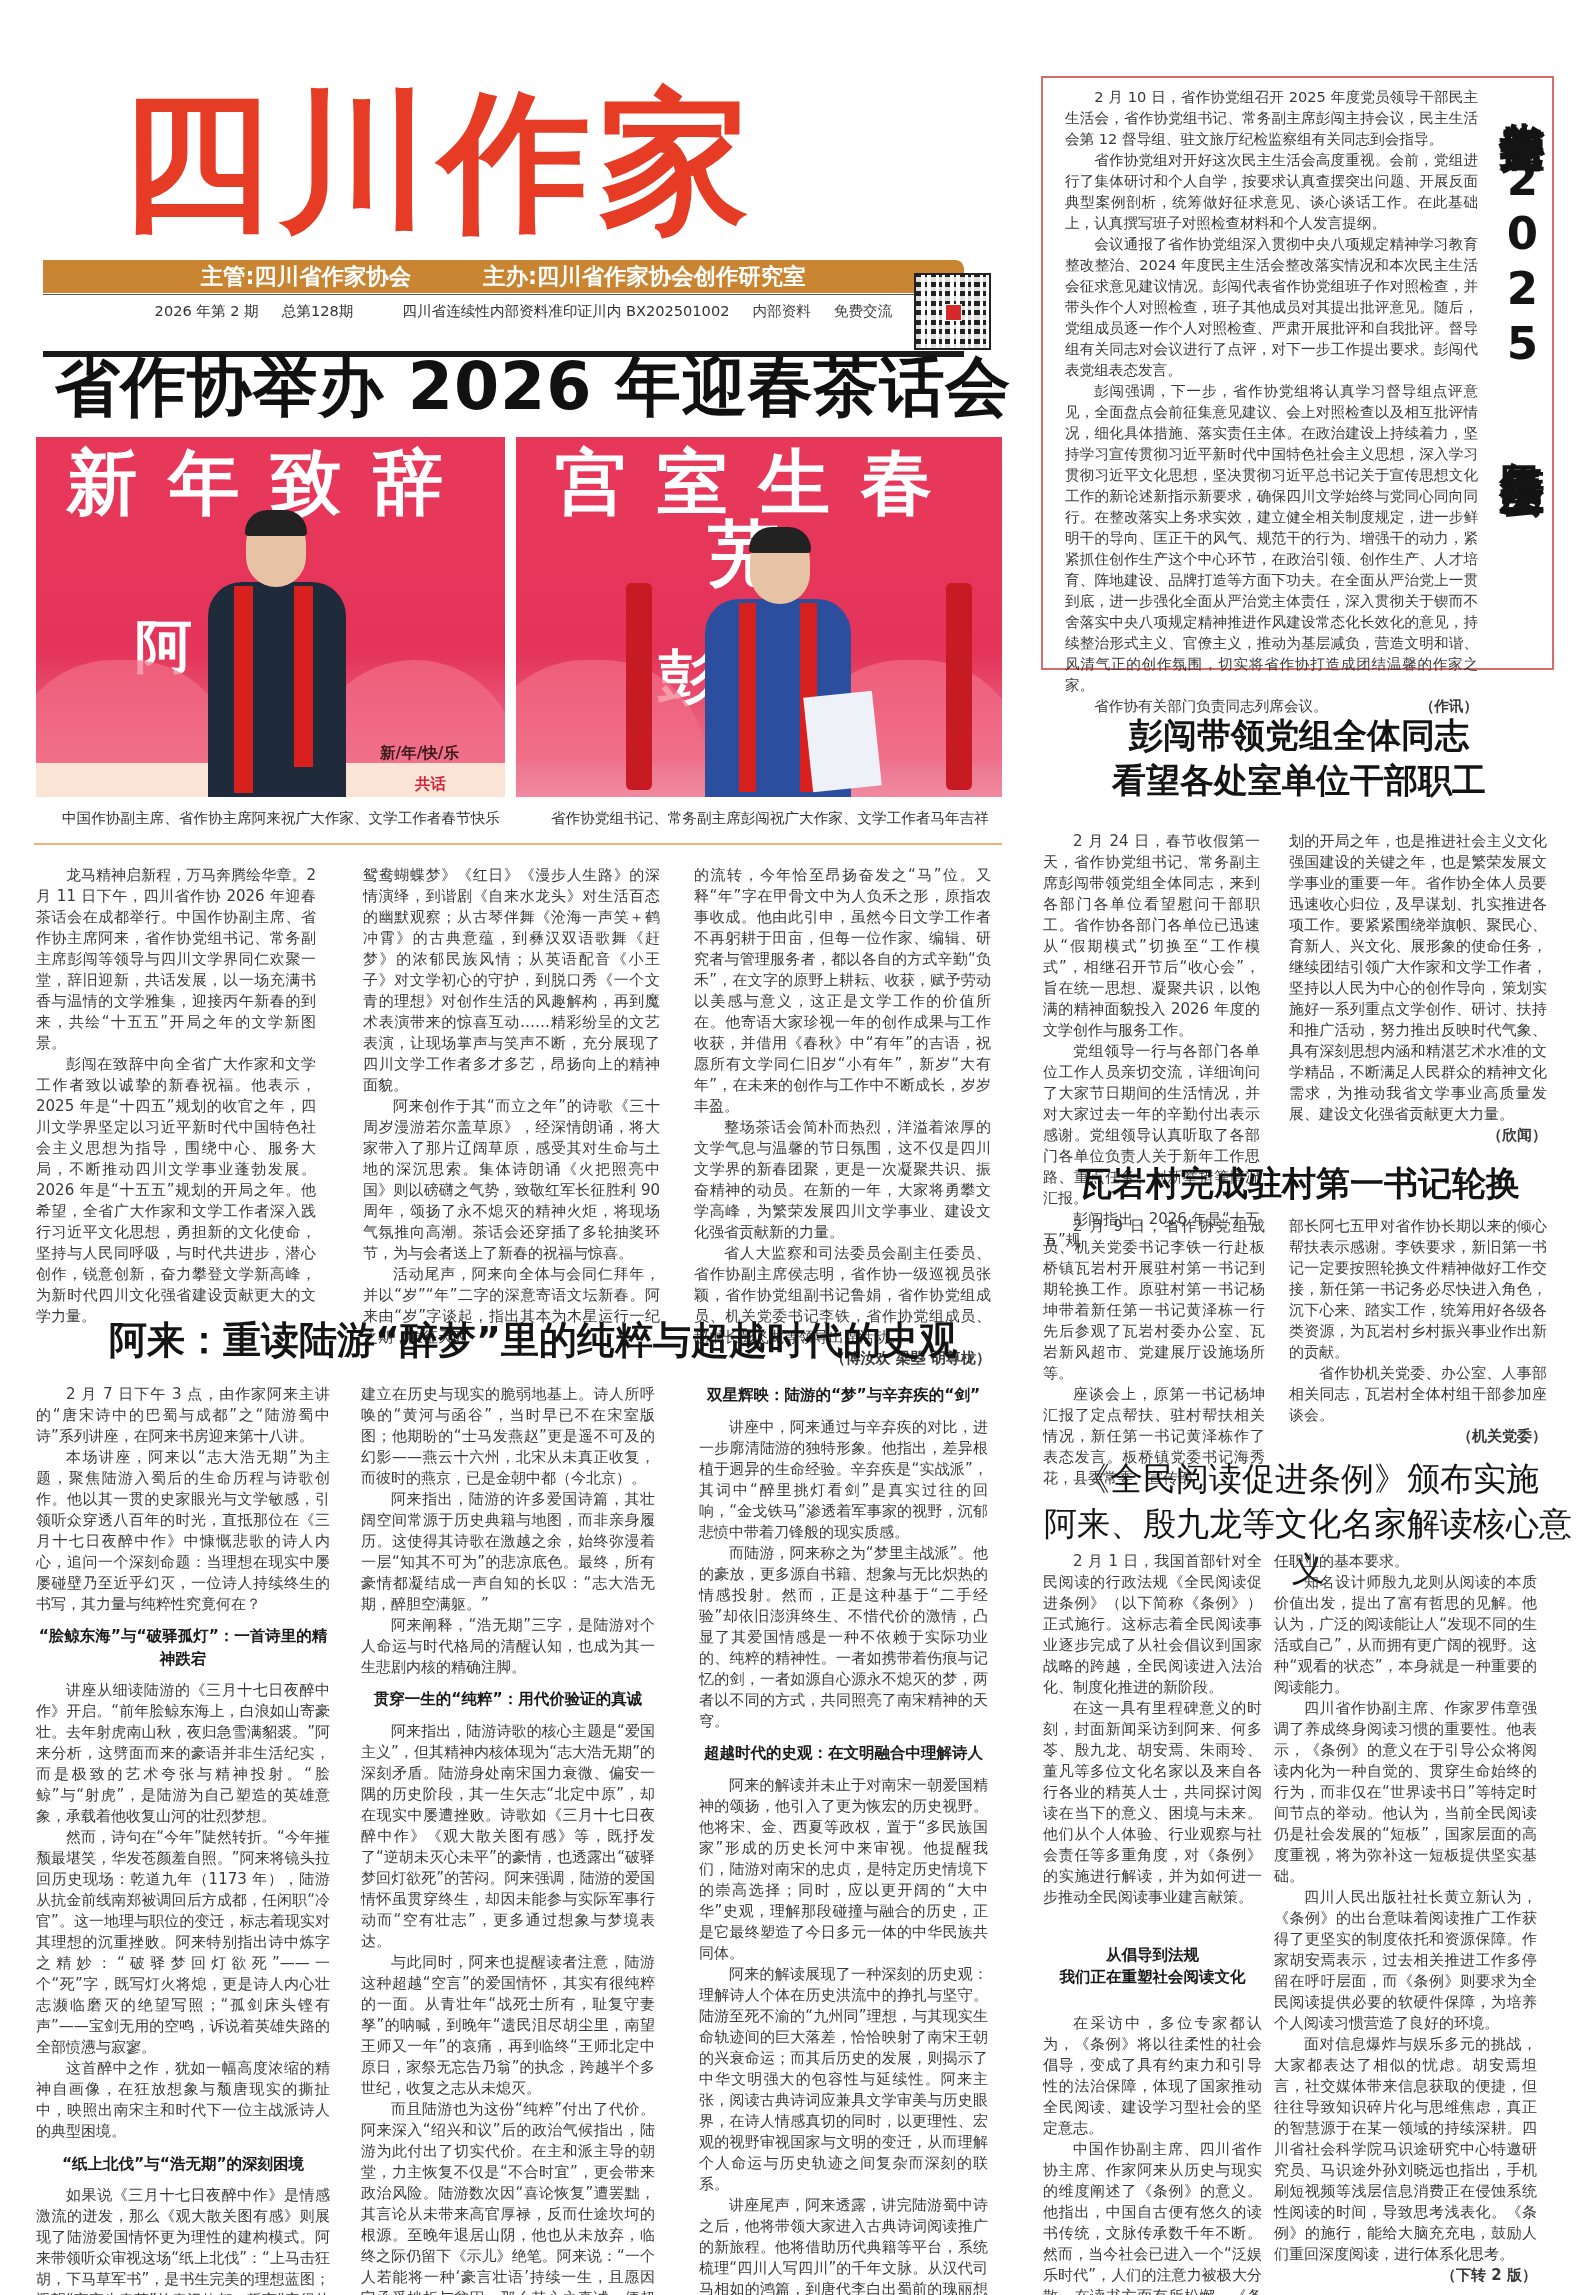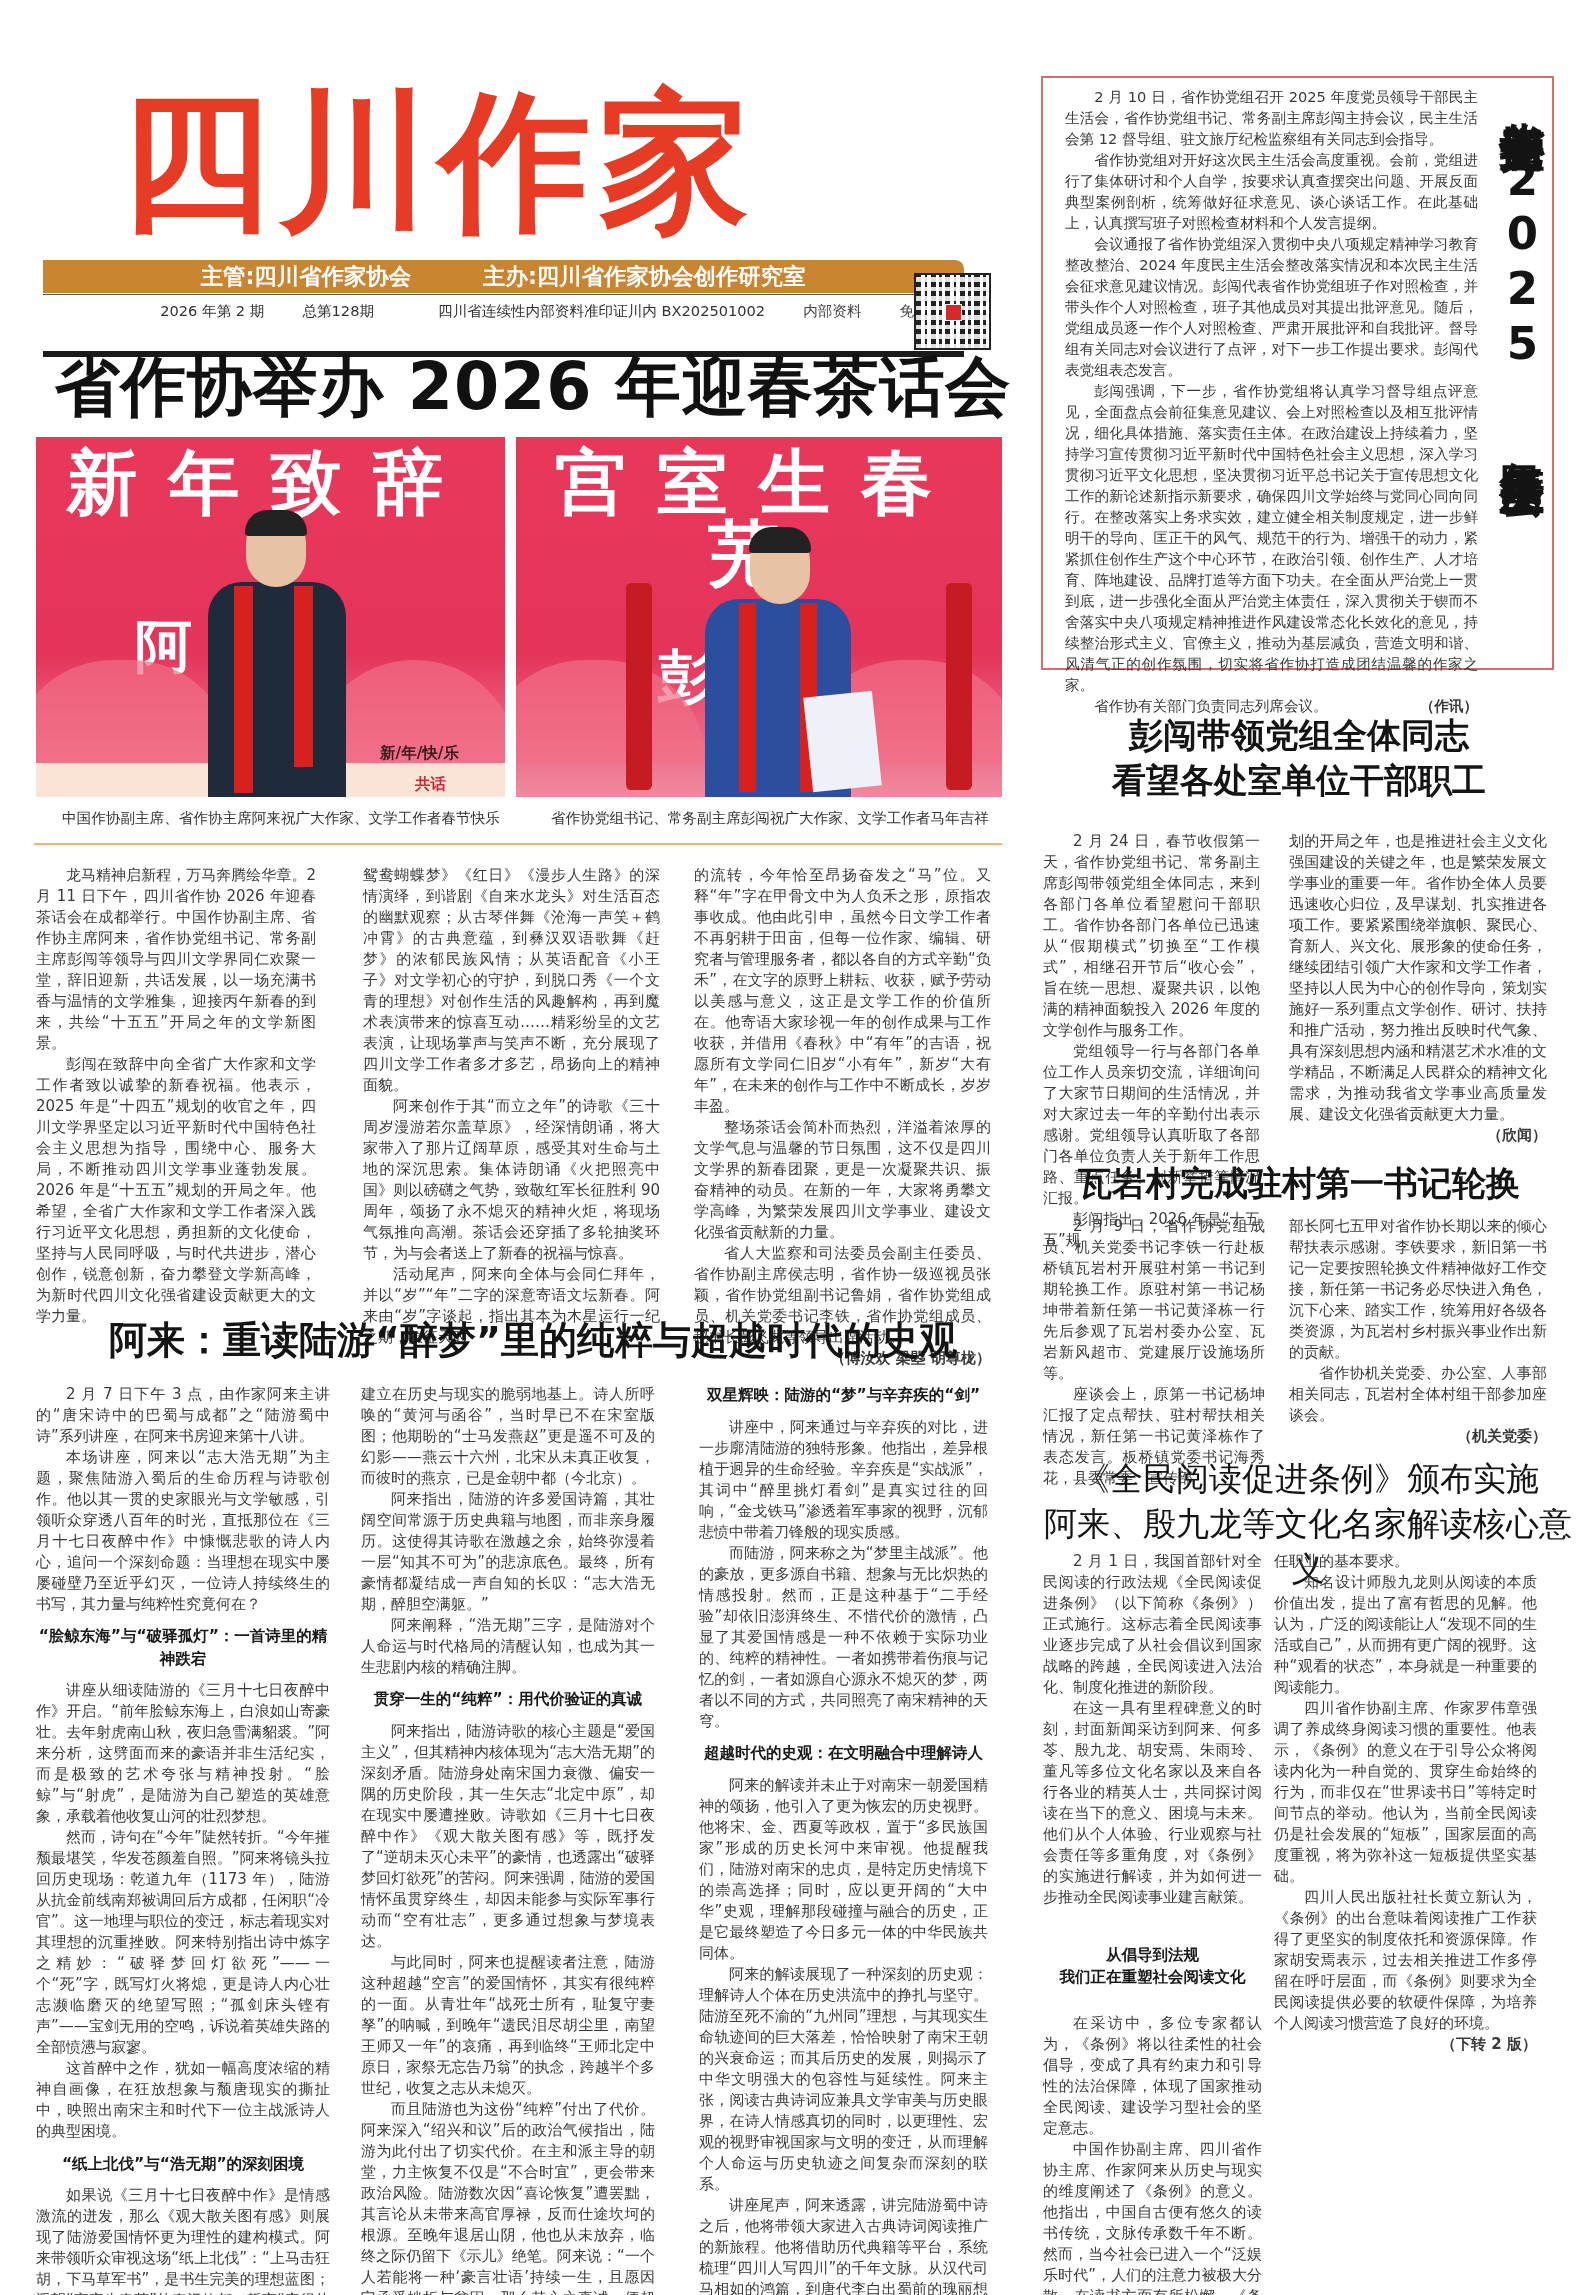--- a/index.html
+++ b/index.html
@@ -10,21 +10,21 @@
 
   
   .masthead { left: 34px; top: 34px; width: 998px; height: 310px; }
   .logo { position: absolute; left: 86px; top: 52px; font-family: "DejaVu Serif", serif; font-weight: bold;
           font-size: 151px; letter-spacing: 8.6px; color: #e63b25; line-height: 1; }
   .band { position: absolute; left: 8.6px; top: 226px; width: 921px; height: 33px; background: #c98532;
           border-top-right-radius: 8.6px; display: flex; align-items: center; justify-content: center; gap: 72px;
           color: #fff; font-weight: bold; font-size: 22.4px; }
   .band span { white-space: nowrap; }
   .subline { position: absolute; left: 8.6px; top: 260px; width: 921px; height: 34px; border-top: 0.9px solid #555;
-             display: flex; align-items: center; gap: 38px; padding-left: 112px; font-size: 14.6px; color: #333; justify-content: center; }
+             display: flex; align-items: center; gap: 23px; padding-left: 112px; font-size: 14.6px; color: #333; }
   .subline .muted { color: #444; }
   .thickrule { position: absolute; left: 8.6px; top: 317px; width: 921px; height: 6px; background: #1a1a1a; }
   .qr { position: absolute; left: 880px; top: 239px; width: 77px; height: 77px; background:
         repeating-linear-gradient(90deg,#222 0 5.2px,#fff 5.2px 8.6px,#222 8.6px 11.2px,#fff 11.2px 14.6px),
         #fff; border: 2.6px solid #222; }
   .qr::before { content: ""; position: absolute; inset: 0;
         background: repeating-linear-gradient(0deg, rgba(255,255,255,.85) 0 4.3px, transparent 4.3px 9.5px); }
   .qr .qr-center { position: absolute; left: 29px; top: 29px; width: 17px; height: 17px; background: #d62a2a;
         border: 1.7px solid #fff; z-index: 2; }
 
@@ -252,15 +252,16 @@
     <span>我们正在重塑社会阅读文化</span>
   </h4>
   <p>在采访中，多位专家都认为，《条例》将以往柔性的社会倡导，变成了具有约束力和引导性的法治保障，体现了国家推动全民阅读、建设学习型社会的坚定意志。</p>
   <p>中国作协副主席、四川省作协主席、作家阿来从历史与现实的维度阐述了《条例》的意义。他指出，中国自古便有悠久的读书传统，文脉传承数千年不断。然而，当今社会已进入一个“泛娱乐时代”，人们的注意力被极大分散，在读书方面有所松懈。《条例》的出台，正是一种积极的督促，旨在唤醒社会的学习意识。他强调，在知识快速迭代的今天，持续学习已成为个人融入社会、胜</p>
 </div>
 <div class="abs col r3-c2">
   <p style="text-indent:0">任职业的基本要求。</p>
   <p>知名设计师殷九龙则从阅读的本质价值出发，提出了富有哲思的见解。他认为，广泛的阅读能让人“发现不同的生活或自己”，从而拥有更广阔的视野。这种“观看的状态”，本身就是一种重要的阅读能力。</p>
   <p>四川省作协副主席、作家罗伟章强调了养成终身阅读习惯的重要性。他表示，《条例》的意义在于引导公众将阅读内化为一种自觉的、贯穿生命始终的行为，而非仅在“世界读书日”等特定时间节点的举动。他认为，当前全民阅读仍是社会发展的“短板”，国家层面的高度重视，将为弥补这一短板提供坚实基础。</p>
   <p>四川人民出版社社长黄立新认为，《条例》的出台意味着阅读推广工作获得了更坚实的制度依托和资源保障。作家胡安焉表示，过去相关推进工作多停留在呼吁层面，而《条例》则要求为全民阅读提供必要的软硬件保障，为培养个人阅读习惯营造了良好的环境。</p>
+  <p>面对信息爆炸与娱乐多元的挑战，大家都表达了相似的忧虑。胡安焉坦言，社交媒体带来信息获取的便捷，但往往导致知识碎片化与思维焦虑，真正的智慧源于在某一领域的持续深耕。四川省社会科学院马识途研究中心特邀研究员、马识途外孙刘晓远也指出，手机刷短视频等浅层信息消费正在侵蚀系统性阅读的时间，导致思考浅表化。《条例》的施行，能给大脑充充电，鼓励人们重回深度阅读，进行体系化思考。</p>
   <p class="byline">（下转 2 版）</p>
 </div>
 
 
 </body></html>

